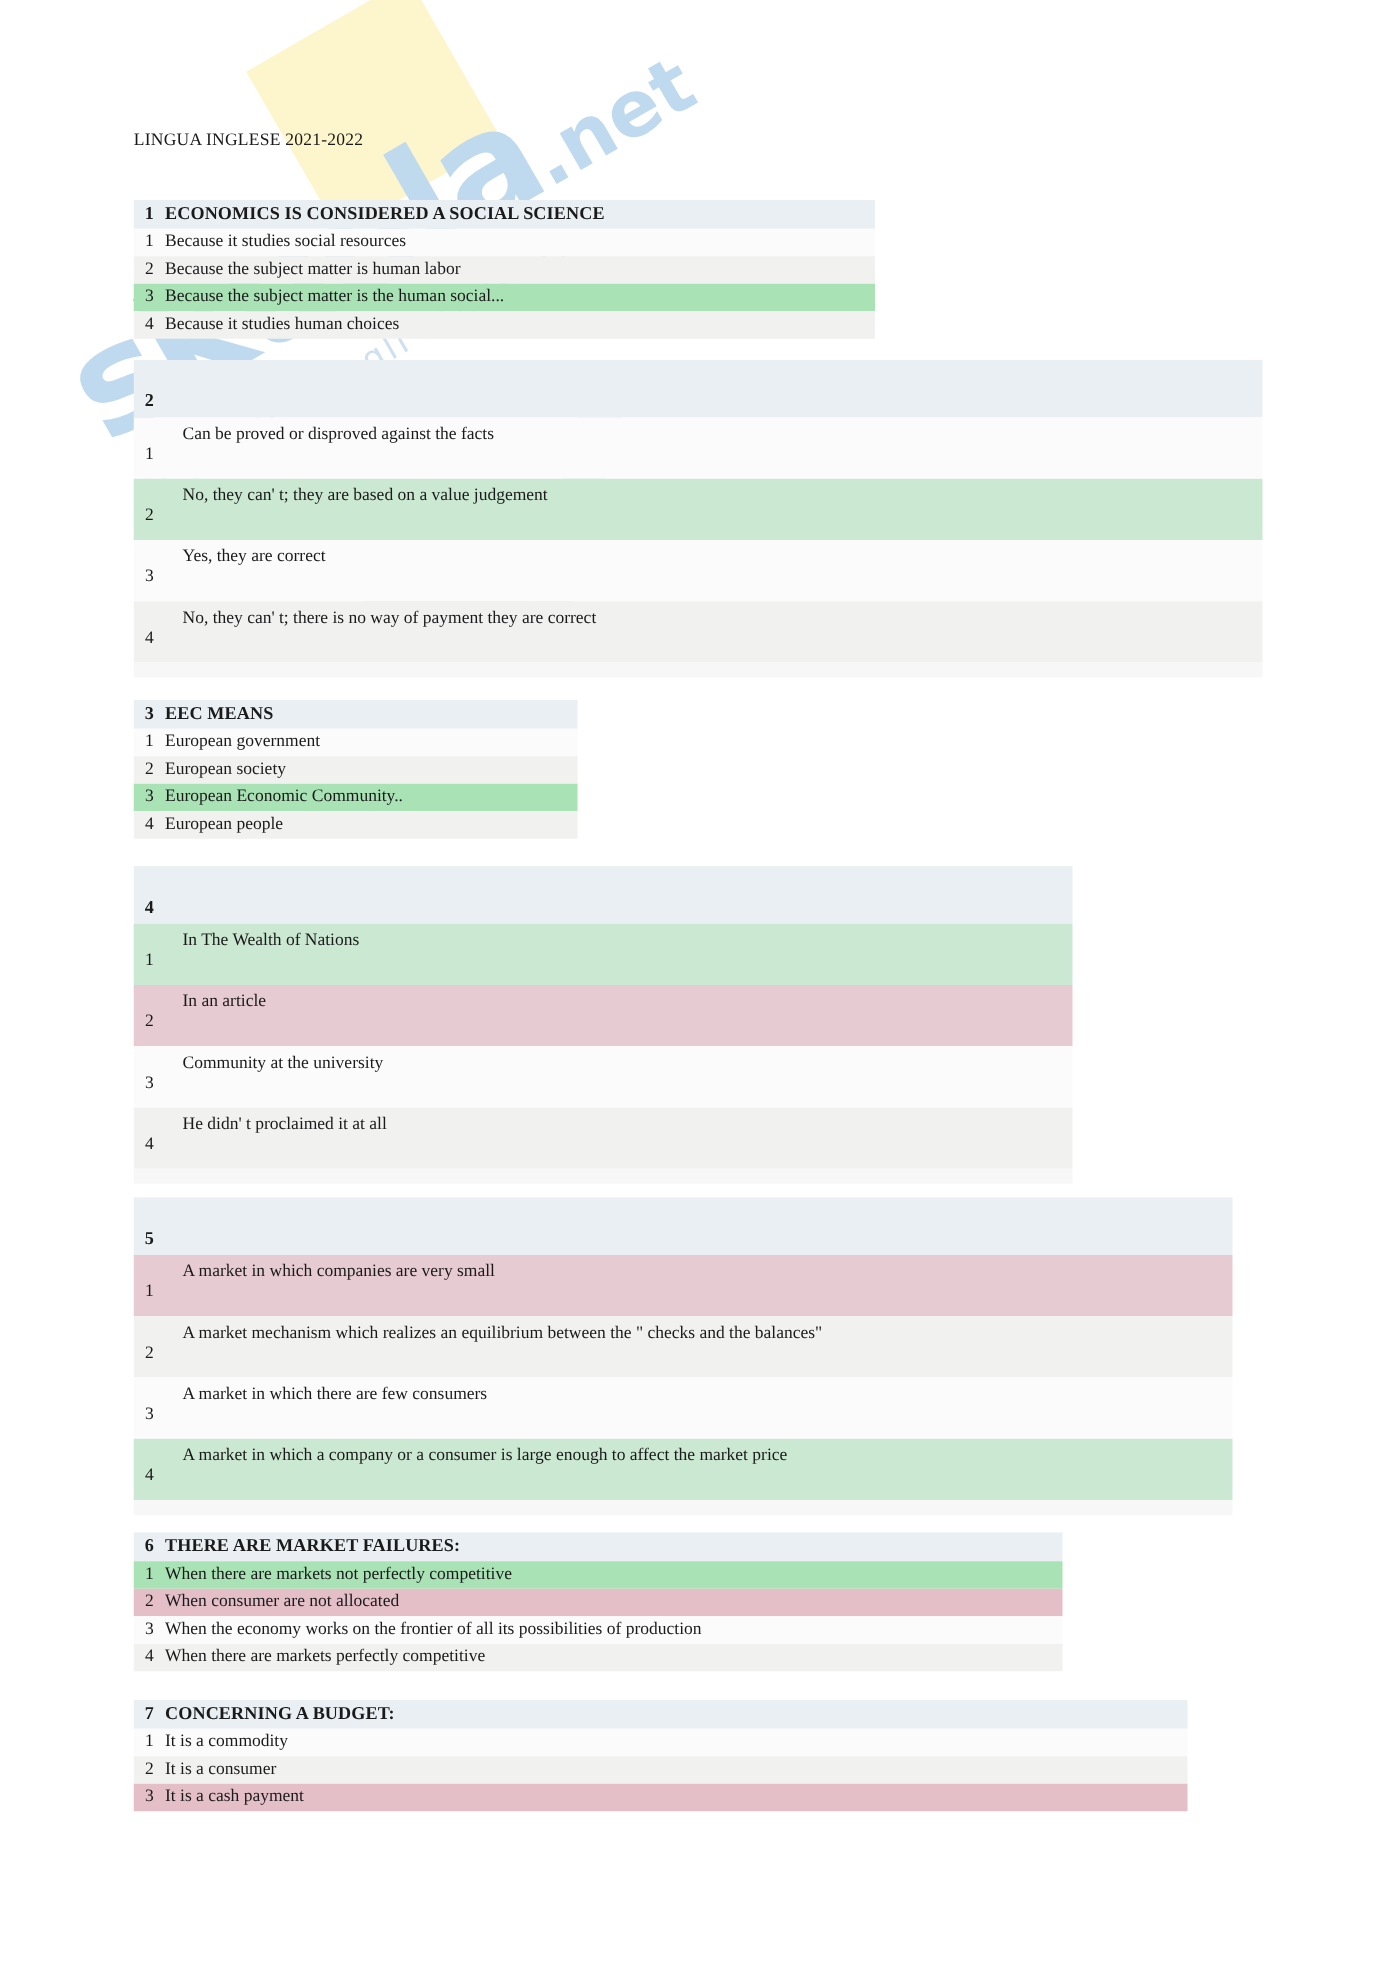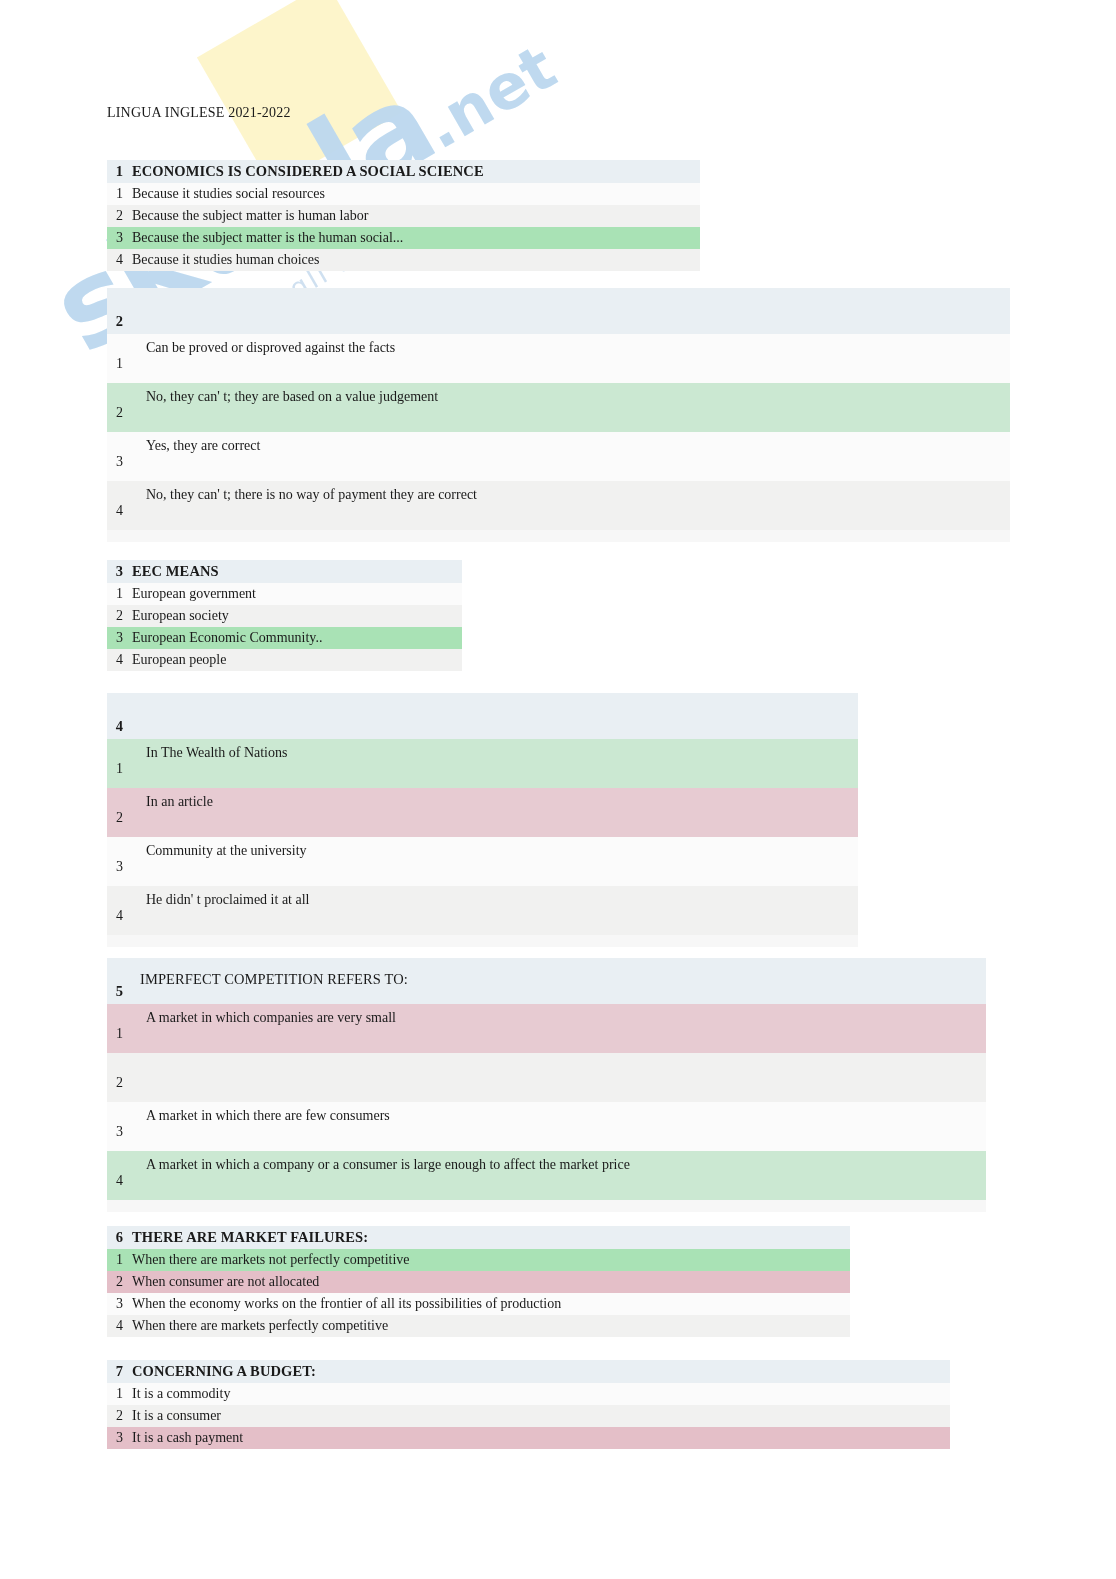--- a/index.html
+++ b/index.html
@@ -272,28 +272,28 @@
         </div>
         <div class="row fill-b">
           <span class="rnum">4</span>
           <span class="rtext">He didn' t proclaimed it at all</span>
         </div>
         <div class="row fill-gap" style="height: 12px;"></div>
       </div>
       <div class="qblock tall" style="top: 958px; width: 879px;">
         <div class="qhead">
           <span class="qnum">5</span>
-          <span class="qtext">IMPERFECT COMPETITION REFERS TO:</span>
         </div>
         <div class="row fill-bad">
           <span class="rnum">1</span>
           <span class="rtext">A market in which companies are very small</span>
         </div>
         <div class="row fill-b">
           <span class="rnum">2</span>
+          <span class="rtext">A market mechanism which realizes an equilibrium between the " checks and the balances"</span>
         </div>
         <div class="row fill-a">
           <span class="rnum">3</span>
           <span class="rtext">A market in which there are few consumers</span>
         </div>
         <div class="row fill-ok">
           <span class="rnum">4</span>
           <span class="rtext">A market in which a company or a consumer is large enough to affect the market price</span>
         </div>
         <div class="row fill-gap" style="height: 12px;"></div>

